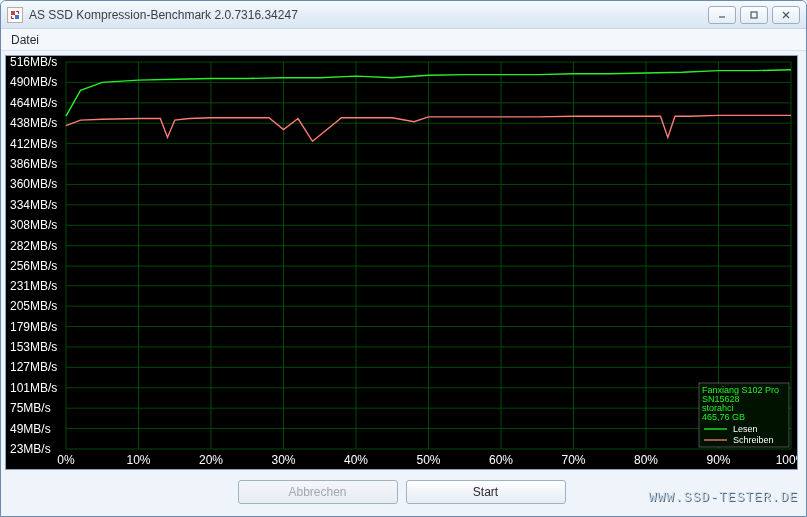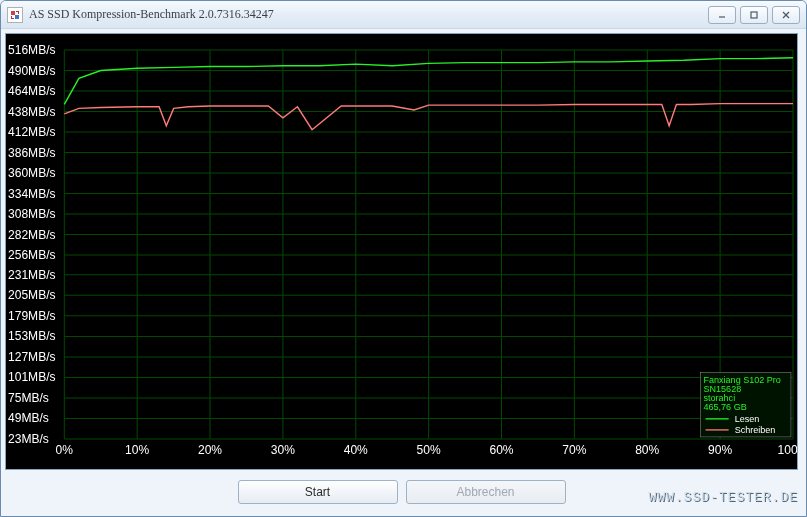--- a/index.html
+++ b/index.html
@@ -22,21 +22,20 @@
     flex-direction: column;
   }
   .titlebar {
     height: 28px;
     display: flex;
     align-items: center;
     padding: 0 6px;
     background: linear-gradient(to bottom, #f6fafe 0%, #e5eef8 50%, #d9e6f2 100%);
     border-bottom: 1px solid #c9d7e6;
     border-radius: 5px 5px 0 0;
-    font-family: Liberation Serif, serif;
   }
   .app-icon {
     width: 16px; height: 16px;
     margin-right: 6px;
     background: #fff;
     border: 1px solid #b0b0b0;
     display: flex; align-items: center; justify-content: center;
   }
   .app-icon-inner {
     width: 8px; height: 8px;
@@ -166,20 +165,23 @@
       </div>
       <div class="win-btn">
         <svg viewBox="0 0 10 10">
             <line x1="2" y1="2" x2="8" y2="8" stroke="#4a5a6a" stroke-width="1.2"></line>
             <line x1="8" y1="2" x2="2" y2="8" stroke="#4a5a6a" stroke-width="1.2"></line>
           </svg>
       </div>
     </div>
   </div>
 
+  <div class="menubar">
+    <div class="menu-item">Datei</div>
+  </div>
 
   <div class="client">
     <div class="chart-wrap">
       <svg class="chart-svg" id="chart-svg" viewBox="0 0 787 413">
           <line x1="58" y1="6" x2="783" y2="6" class="grid-line"></line>
           <text x="2" y="10" class="y-label">516MB/s</text>
           <line x1="58" y1="26.40973630831644" x2="783" y2="26.40973630831644" class="grid-line"></line>
           <text x="2" y="30.40973630831644" class="y-label">490MB/s</text>
           <line x1="58" y1="46.81947261663288" x2="783" y2="46.81947261663288" class="grid-line"></line>
           <text x="2" y="50.81947261663288" class="y-label">464MB/s</text>
@@ -246,19 +248,19 @@
           <text x="694" y="346" class="legend-text">SN15628</text>
           <text x="694" y="355" class="legend-text">storahci</text>
           <text x="694" y="364" class="legend-text">465,76 GB</text>
           <line x1="696" y1="373" x2="719" y2="373" stroke="#28f028" stroke-width="1.3"></line>
           <text x="725" y="376" class="legend-text white">Lesen</text>
           <line x1="696" y1="384" x2="719" y2="384" stroke="#ff7a7a" stroke-width="1.3"></line>
           <text x="725" y="387" class="legend-text white">Schreiben</text>
         </svg>
     </div>
     <div class="btn-row">
+      <button class="action-btn" disabled="">Abbrechen</button>
       <button class="action-btn">Start</button>
-      <button class="action-btn" disabled="">Abbrechen</button>
     </div>
   </div>
 </div>
 
 <div class="watermark">WWW.SSD-TESTER.DE</div>
 
 </body></html>

